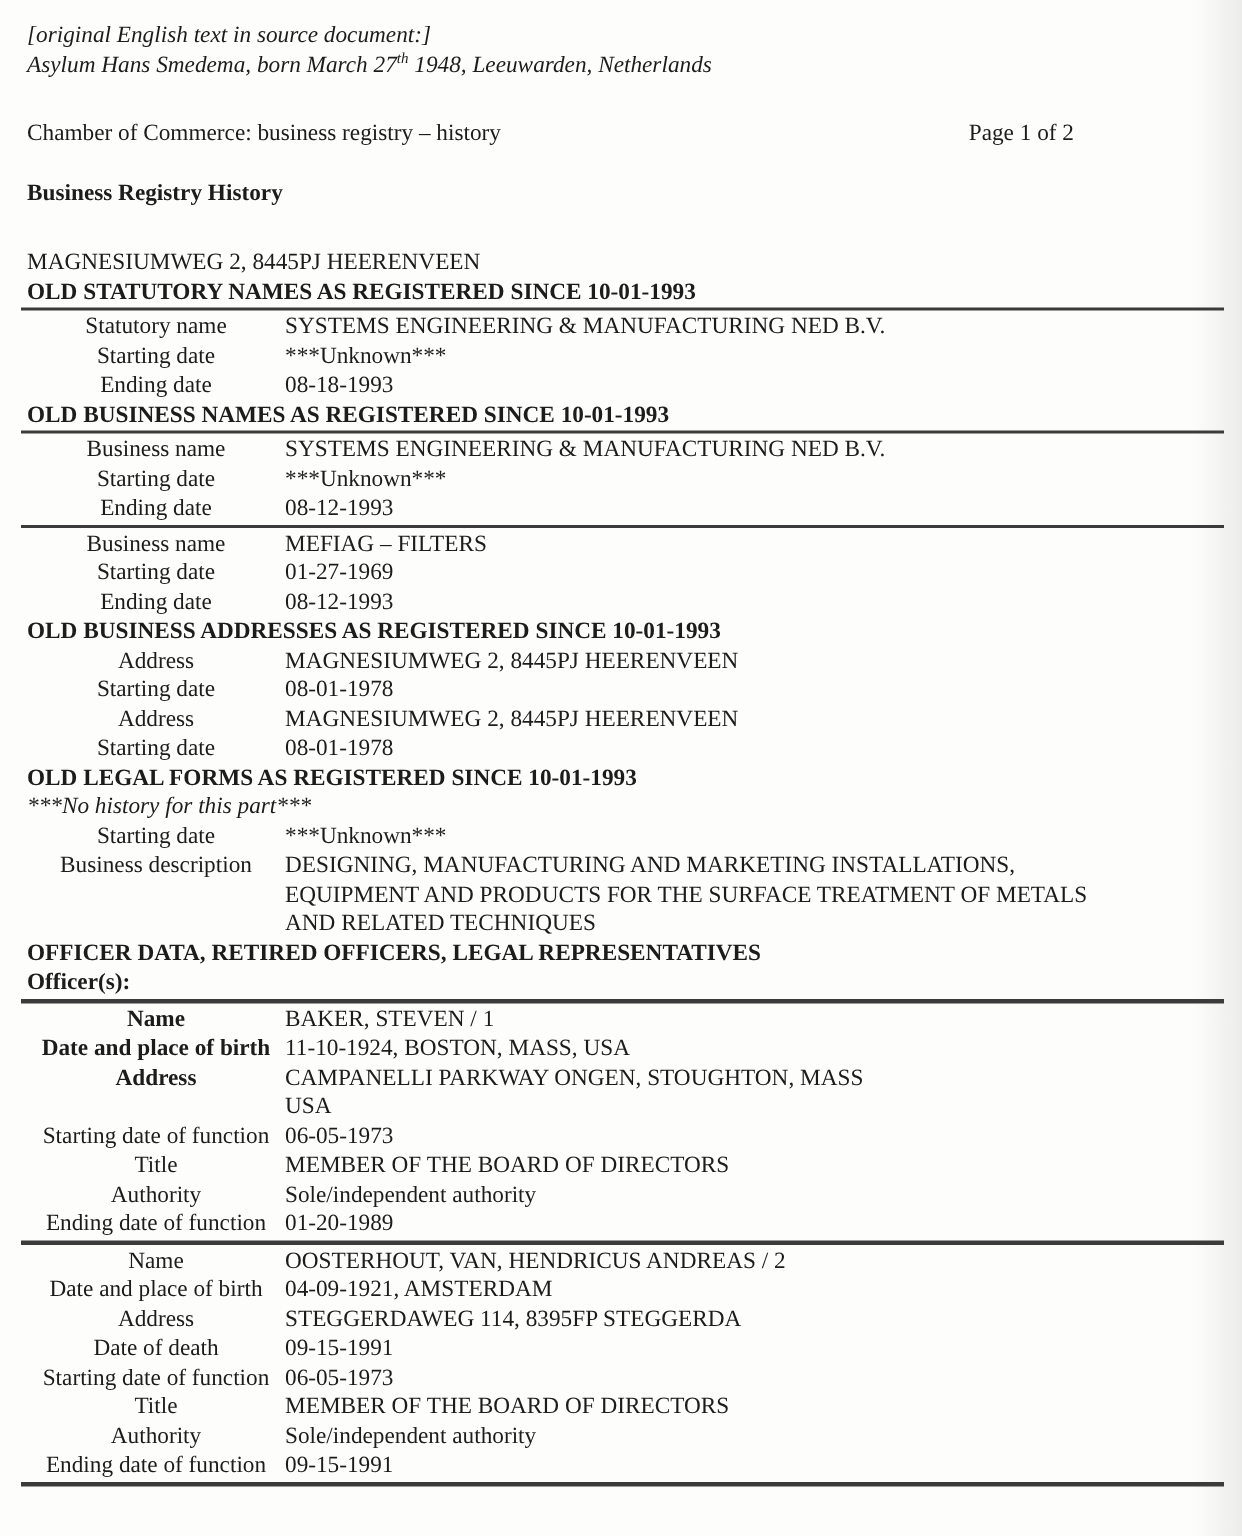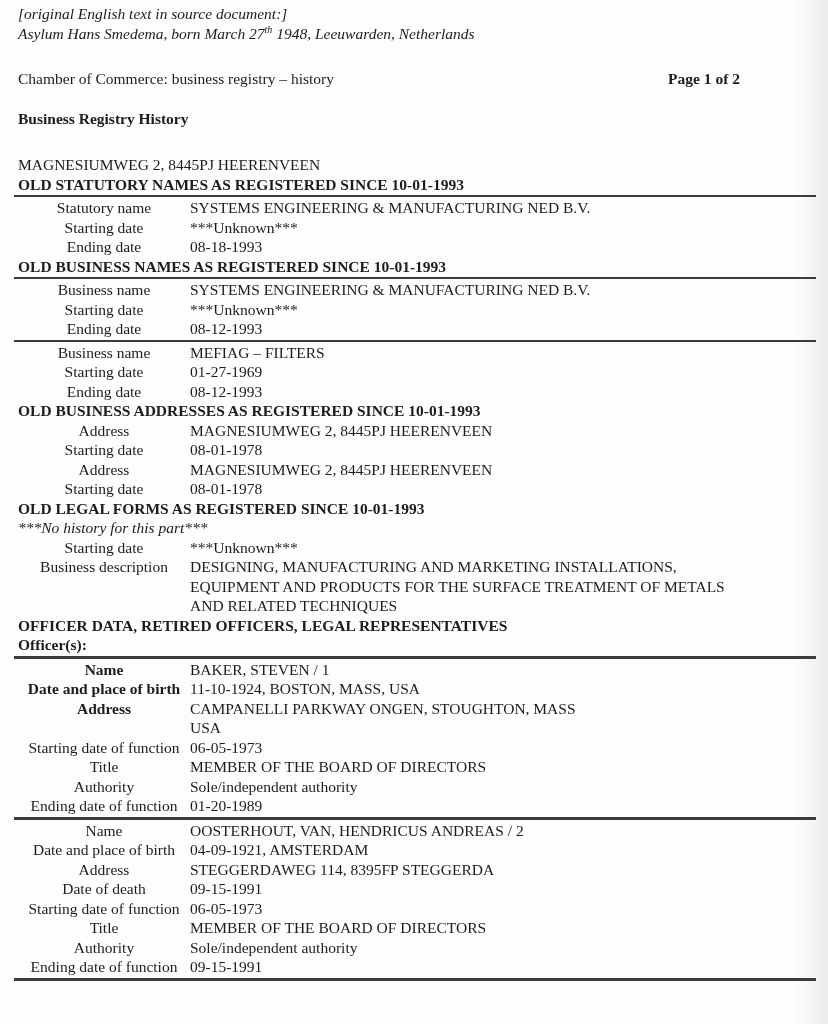--- a/index.html
+++ b/index.html
@@ -3,27 +3,27 @@
 <meta charset="utf-8">
 <style>
   html,body{margin:0;padding:0;}
   body{
     width:828px;height:1024px;
     background:linear-gradient(90deg,#fdfdfc 0%,#fdfdfc 96%,#ececea 100%);
     font-family:"Liberation Serif","DejaVu Serif",serif;
     color:#1c1c1c;
     overflow:hidden;
   }
-  .page{padding:4px 16px 0 18px;font-size:15.5px;line-height:19.5px;}
+  .page{padding:14px 16px 0 18px;font-size:15.5px;line-height:19.5px;}
   .italic{font-style:italic;}
   .bold{font-weight:bold;}
   p{margin:0;}
   .note-block{margin-bottom:26px;}
   .header-row{display:flex;justify-content:space-between;align-items:baseline;margin-bottom:20px;gap:48px;}
-  .page-num{margin-right:72px;font-weight:bold;}
+  .page-num{margin-right:96px;}
   .doc-title{font-weight:bold;margin-bottom:27px;}
   .company-block{margin-bottom:0;}
   .section-heading{font-weight:bold;}
   .rule{border:none;border-top:2px solid #3b3b3b;margin:1px 0 1px -4px;width:802px;}
   .rule.thick{border-top-width:3px;}
   .row{display:flex;}
   .lbl{flex:0 0 172px;text-align:center;}
   .val{flex:1;}
   sup{font-size:10px;line-height:0;}
 </style>

